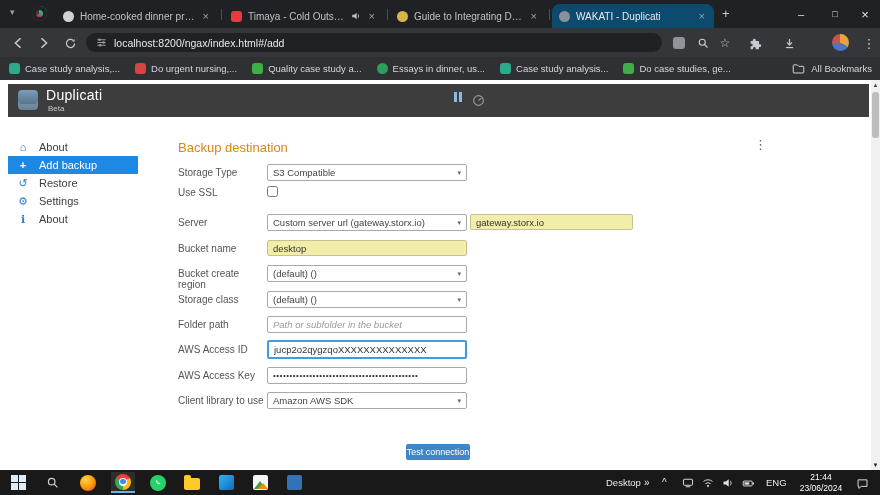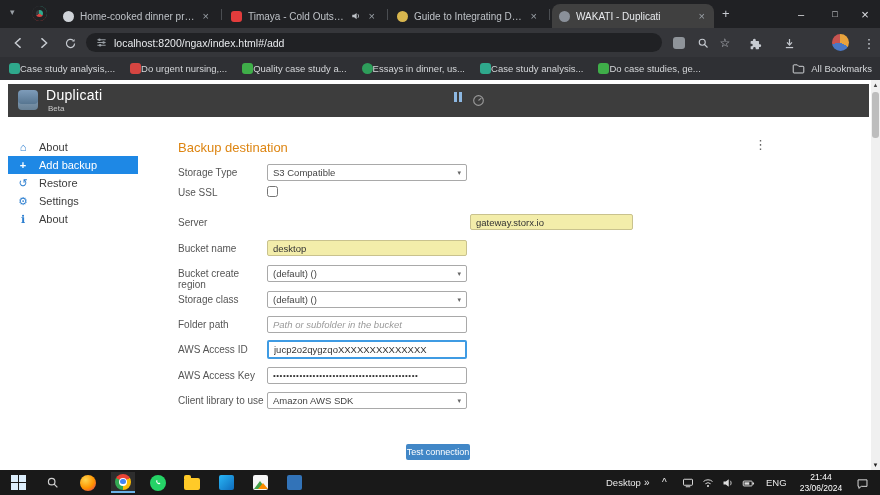--- a/index.html
+++ b/index.html
@@ -6,40 +6,40 @@
   html,body{background:#000}
   .screen{position:relative;width:880px;height:495px;overflow:hidden;background:#fff;
     font-family:"Liberation Sans","DejaVu Sans",sans-serif;-webkit-font-smoothing:antialiased}
   input,button{font-family:inherit}
   .abs{position:absolute}
 
   
   .tabstrip{position:absolute;left:0;top:0;width:880px;height:28px;background:#202124}
   .tab{position:absolute;top:4px;height:24px;border-radius:8px 8px 0 0;display:flex;align-items:center;
        gap:6px;padding:0 7px;color:#bdc1c6;font-size:10px;cursor:default}
-  .tab.active{background:#404040;color:#e8eaed}
+  .tab.active{background:#0c4a6e;color:#e8eaed}
   .tab-title{flex:1;white-space:nowrap;overflow:hidden;text-overflow:ellipsis}
   .tab-close{color:#9aa0a6;font-size:11px;line-height:11px;padding:0 2px}
   .fav{width:11px;height:11px;border-radius:50%;flex:none}
   .tab-sep{position:absolute;top:9px;width:1px;height:11px;background:#4a4d51}
   .winctl{position:absolute;top:0;width:30px;height:28px;display:flex;align-items:center;justify-content:center;
           color:#dfe1e5;font-size:11px}
 
   
   .toolbar{position:absolute;left:0;top:28px;width:880px;height:29px;background:#35363a}
   .navbtn{position:absolute;top:5px;width:20px;height:20px;display:flex;align-items:center;justify-content:center}
   .omnibox{position:absolute;left:86px;top:5px;width:576px;height:19px;border-radius:10px;background:#202124;
            display:flex;align-items:center;gap:7px;padding:0 10px;color:#e8eaed;font-size:10.5px}
   .tbicon{position:absolute;top:6px;width:18px;height:18px;display:flex;align-items:center;justify-content:center;
           color:#c7cbd1;font-size:12px}
 
   
   .bookmarks{position:absolute;left:0;top:57px;width:880px;height:23px;background:#2f3034;
              display:flex;align-items:center;gap:15px;padding:0 9px}
-  .bm{display:flex;align-items:flex-end;font-size:9.5px;color:#d5d7da;white-space:nowrap}
+  .bm{display:flex;align-items:flex-end;gap:5px;font-size:9.5px;color:#d5d7da;white-space:nowrap}
   .bm-fav{width:11px;height:11px;border-radius:3px;flex:none}
   .allbm{position:absolute;right:8px;top:0;height:23px;display:flex;align-items:center;gap:6px;
          font-size:9.5px;color:#d5d7da}
 
   
   .viewport{position:absolute;left:0;top:80px;width:880px;height:390px;background:#fff;overflow:hidden}
 
   .dup-header{position:absolute;left:8px;top:4px;width:861px;height:33px;background:#3d3d3d}
   .dup-logo{position:absolute;left:10px;top:6px;width:20px;height:20px;border-radius:4px;
             background:linear-gradient(180deg,#7e9cba 0%,#46657f 100%);box-shadow:inset 0 -6px 0 rgba(255,255,255,.18)}
@@ -291,20 +291,24 @@
     <div class="flabel" style="top:87px">Storage Type</div>
     <div class="dropdown" style="top:84px">
       <span>S3 Compatible</span>
       <span class="dd-chev">▾</span>
     </div>
 
     <div class="flabel" style="top:107px">Use SSL</div>
     <input type="checkbox" class="ssl-check" style="top: 106px;">
 
     <div class="flabel" style="top:137px">Server</div>
+    <div class="dropdown" style="top:134px">
+      <span>Custom server url (gateway.storx.io)</span>
+      <span class="dd-chev">▾</span>
+    </div>
     <input class="tinput autofill" style="left: 470px; top: 134px; width: 163px; height: 16px;" value="gateway.storx.io">
 
     <div class="flabel" style="top:163px">Bucket name</div>
     <input class="tinput autofill" style="top: 160px; height: 16px;" value="desktop">
 
     <div class="flabel" style="top:188px">Bucket create region</div>
     <div class="dropdown" style="top:185px">
       <span>(default) ()</span>
       <span class="dd-chev">▾</span>
     </div>

